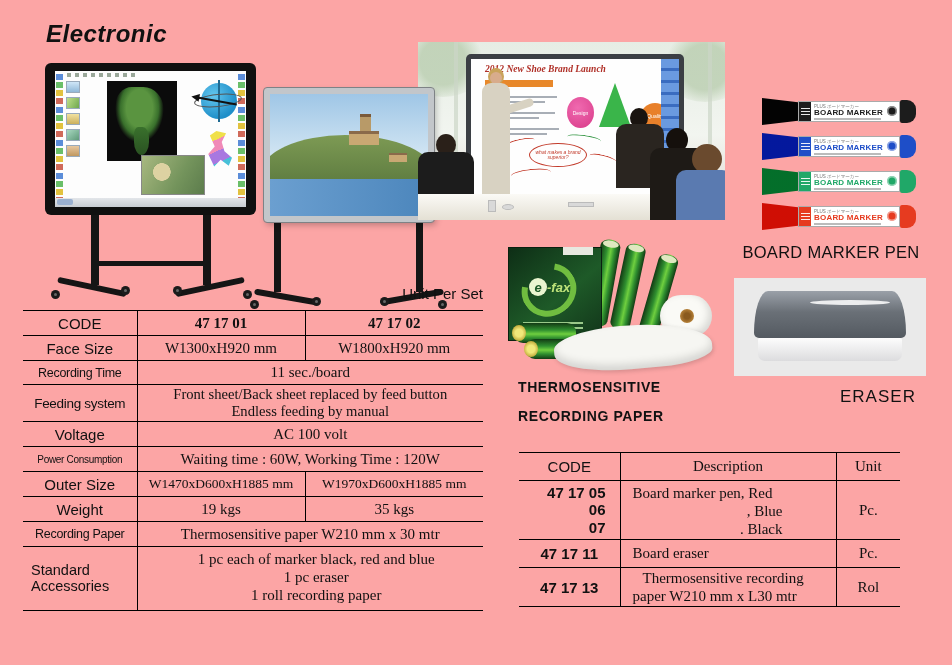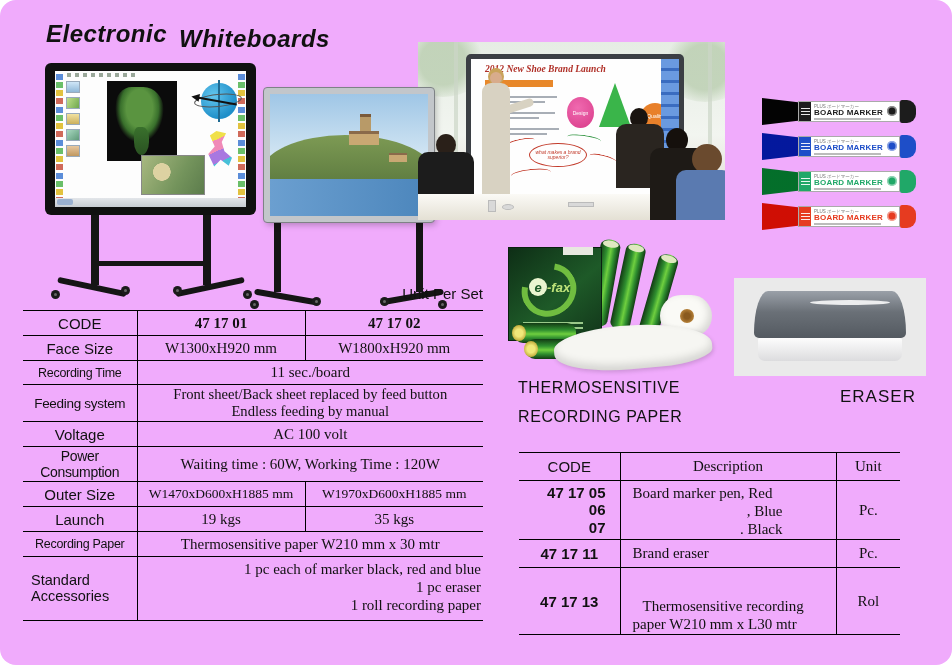--- a/index.html
+++ b/index.html
@@ -1,18 +1,18 @@
 <!DOCTYPE html>
 <html><head>
 <meta charset="utf-8">
 <style>
   html,body{margin:0;padding:0;background:#ffffff;}
   *{box-sizing:border-box;}
-  .page{position:relative;width:952px;height:665px;background:#f0abfc;overflow:hidden;
-        font-family:"Liberation Sans",sans-serif;color:#111;border-radius:16px;}
+  .page{position:relative;width:952px;height:665px;background:#fca5a5;overflow:hidden;
+        font-family:"Liberation Sans",sans-serif;color:#111;}
   .abs{position:absolute;}
 
   
   .main-title{left:46px;top:20px;font-size:24px;font-weight:bold;font-style:italic;
               letter-spacing:.5px;display:flex;gap:12px;}
   .main-title .w2{transform:translateY(5px);}
 
   
   .wb1{left:45px;top:63px;width:214px;height:234px;}
   .board1{position:absolute;left:0;top:0;width:211px;height:152px;background:#101010;
@@ -173,21 +173,21 @@
      background:linear-gradient(180deg,#123a14,#2f8f2f 35%,#6fcf3f 55%,#2f8f2f 75%,#123a14);}
   .tp-lay:before{content:"";position:absolute;left:-2px;top:2px;width:14px;height:16px;border-radius:50%;
      background:radial-gradient(circle,#f0e87a 0 35%,#b8a030 80%);}
   .tp-paper{position:absolute;left:46px;top:88px;width:158px;height:44px;background:#f6f6f2;
      border-radius:45% 60% 35% 50%;transform:rotate(-5deg);
      box-shadow:inset 0 -5px 8px rgba(0,0,0,.14),1px 2px 4px rgba(0,0,0,.15);}
   .tp-roll{position:absolute;left:152px;top:58px;width:52px;height:42px;background:#fafaf6;
      border-radius:40%/50%;box-shadow:inset -3px -3px 8px rgba(0,0,0,.15);}
   .tp-core{position:absolute;left:172px;top:72px;width:14px;height:14px;border-radius:50%;
      background:radial-gradient(circle,#8a5a1e 0 30%,#c08a3e 80%);}
-  .thermo-label{left:518px;width:200px;font-size:16px;font-weight:normal;letter-spacing:.6px;}
+  .thermo-label{left:518px;width:200px;font-size:14px;font-weight:bold;letter-spacing:.6px;}
 
   
   .eraser-img{left:734px;top:278px;width:192px;height:98px;background:#eaeaea;}
   .eraser-top{position:absolute;left:20px;top:13px;width:152px;height:47px;
      background:linear-gradient(180deg,#9aa0a8 0%,#6a7077 45%,#545a61 100%);
      border-radius:14px 14px 5px 5px/42px 42px 5px 5px;}
   .eraser-shine{position:absolute;left:56px;top:9px;width:80px;height:5px;border-radius:50%;
      background:rgba(255,255,255,.85);filter:blur(.5px);}
   .eraser-base{position:absolute;left:24px;top:60px;width:144px;height:23px;
      background:linear-gradient(#fdfdfd,#dcdcde);border-radius:2px 2px 7px 7px;}
@@ -196,41 +196,40 @@
   
   .unit-note{left:330px;top:285px;width:153px;text-align:right;font-size:15px;}
   table.cat{border-collapse:collapse;table-layout:fixed;}
   table.cat td{border-top:1.6px solid #000;padding:1px 2px;text-align:center;font-size:15px;
      vertical-align:middle;}
   table.cat td+td{border-left:1.6px solid #000;font-family:Liberation Serif, serif;}
   table.cat tr:last-child td{border-bottom:1.6px solid #000;}
   .spec-wrap{left:23px;top:310px;}
   .spec{width:460px;}
   .spec .cond{font-size:12.5px;letter-spacing:-.3px;}
-  .spec .cond2{font-size:14px;letter-spacing:-.3px;}
+  .spec .cond2{font-size:10px;letter-spacing:-.3px;}
   .spec .b{font-weight:bold;}
   .spec .sm{font-size:13.5px;}
-  .spec .left{text-align:right;padding-left:14px;margin-left:44px;}
+  .spec .left{text-align:center;padding-left:14px;margin-left:44px;}
   .spec .lbl-left{text-align:left;padding-left:8px;font-size:14.5px;line-height:1.1;}
   .acc-wrap{left:519px;top:452px;}
   .acc{width:381px;}
   .acc .b{font-weight:bold;}
   .acc .codes{text-align:right;padding-right:14px;font-weight:bold;line-height:1.15;}
   .acc .descL{text-align:left;padding-left:12px;}
   .acc .alignR{width:150px;text-align:right;}
-  .acc .ind{text-indent:10px;margin-top:28px;}
+  .acc .ind{text-indent:10px;}
 </style>
 </head>
 <body>
 
 <div class="page">
 
   <div class="abs main-title">
     <span class="w1">Electronic</span>
-    <span class="w2">Whiteboards</span>
   </div>
 
   <div class="abs wb1">
     <div class="leg leg1"></div>
     <div class="leg leg2"></div>
     <div class="crossbar"></div>
     <div class="foot footl"></div>
     <div class="foot footr"></div>
     <div class="wheel wh1"></div>
     <div class="wheel wh2"></div>
@@ -409,20 +408,21 @@
       <div class="mk-text">
         <div class="mk-brand">PLUS ボードマーカー</div>
         <div class="mk-label">BOARD MARKER</div>
         <div class="mk-sub"></div>
       </div>
       <div class="mk-logo"></div>
     </div>
     <div class="mk-tip"></div>
   </div>
 
+  <div class="abs bmp-label">BOARD MARKER PEN</div>
 
   <div class="abs thermo">
     <div class="tp-tube" style="left:86px;top:2px;transform:rotate(10deg)"></div>
     <div class="tp-tube" style="left:110px;top:6px;transform:rotate(12deg)"></div>
     <div class="tp-tube" style="left:140px;top:16px;transform:rotate(16deg)"></div>
     <div class="tp-box">
       <div class="tp-tab"></div>
       <div class="tp-swirl"></div>
       <div class="tp-e">e</div>
       <div class="tp-fax">-fax</div>
@@ -483,21 +483,21 @@
       <tr style="height:25px">
         <td class="cond2">Power Consumption</td>
         <td colspan="2">Waiting time : 60W, Working Time : 120W</td>
       </tr>
       <tr style="height:25px">
         <td>Outer Size</td>
         <td class="sm">W1470xD600xH1885 mm</td>
         <td class="sm">W1970xD600xH1885 mm</td>
       </tr>
       <tr style="height:25px">
-        <td>Launch</td>
+        <td>Weight</td>
         <td>19 kgs</td>
         <td>35 kgs</td>
       </tr>
       <tr style="height:25px">
         <td class="cond">Recording Paper</td>
         <td colspan="2">Thermosensitive paper W210 mm x 30 mtr</td>
       </tr>
       <tr style="height:64px">
         <td class="lbl-left">Standard Accessories</td>
         <td colspan="2" class="left" style="line-height:1.2;vertical-align:top;padding-top:3px">
@@ -531,21 +531,21 @@
         </td>
         <td class="descL" style="vertical-align:top;padding-top:3px;line-height:1.2">
           <div>Board marker pen, Red</div>
           <div class="alignR">, Blue</div>
           <div class="alignR">. Black</div>
         </td>
         <td>Pc.</td>
       </tr>
       <tr style="height:28px">
         <td class="b">47 17 11</td>
-        <td class="descL">Brand eraser</td>
+        <td class="descL">Board eraser</td>
         <td>Pc.</td>
       </tr>
       <tr style="height:38px">
         <td class="b">47 17 13</td>
         <td class="descL" style="line-height:1.2">
           <div class="ind">Thermosensitive recording</div>
           <div>paper W210 mm x L30 mtr</div>
         </td>
         <td>Rol</td>
       </tr>

